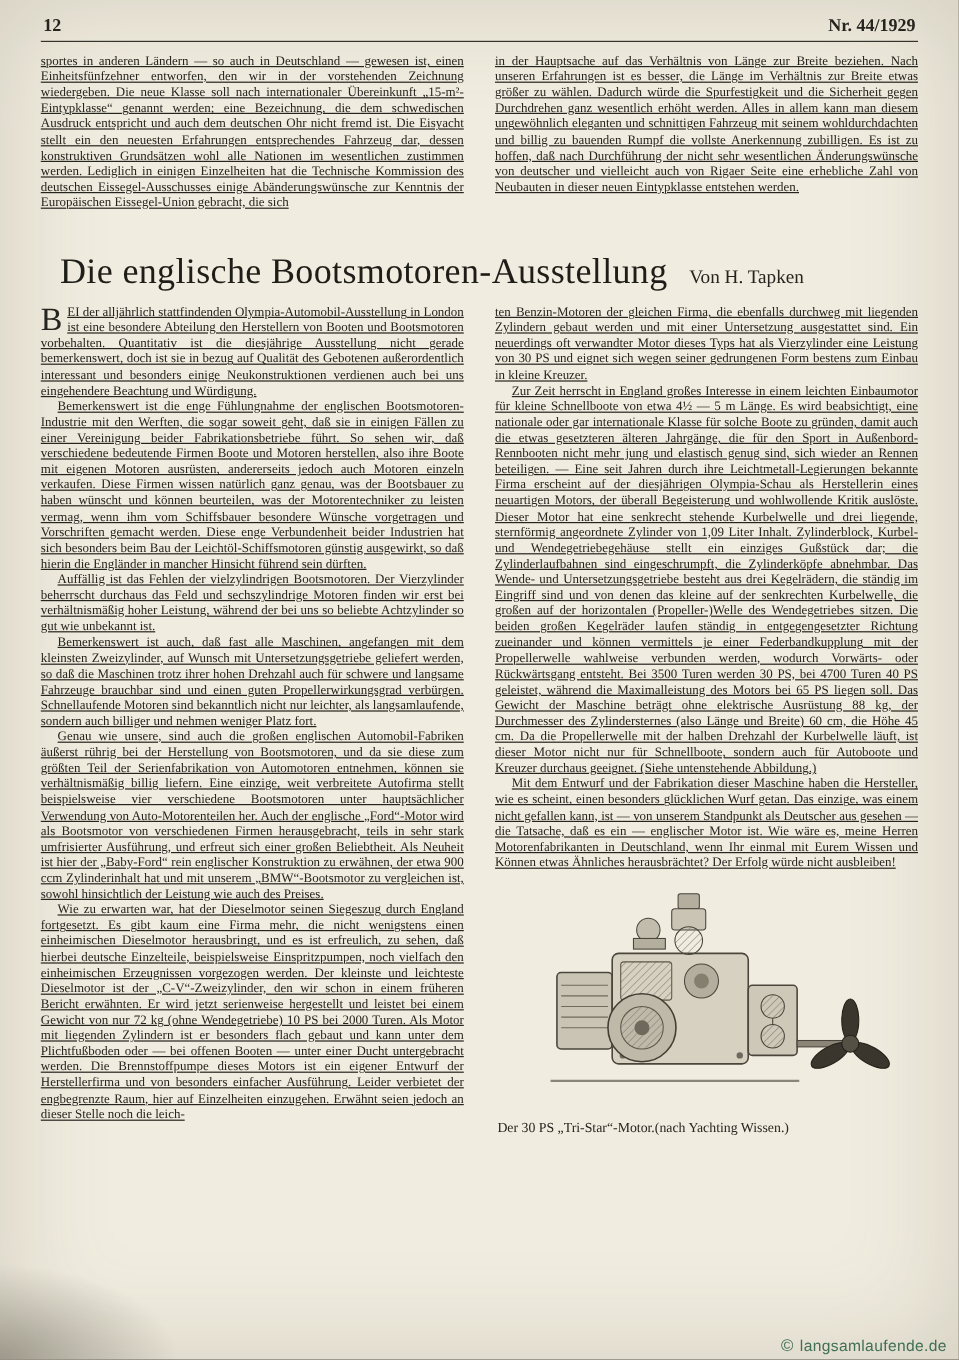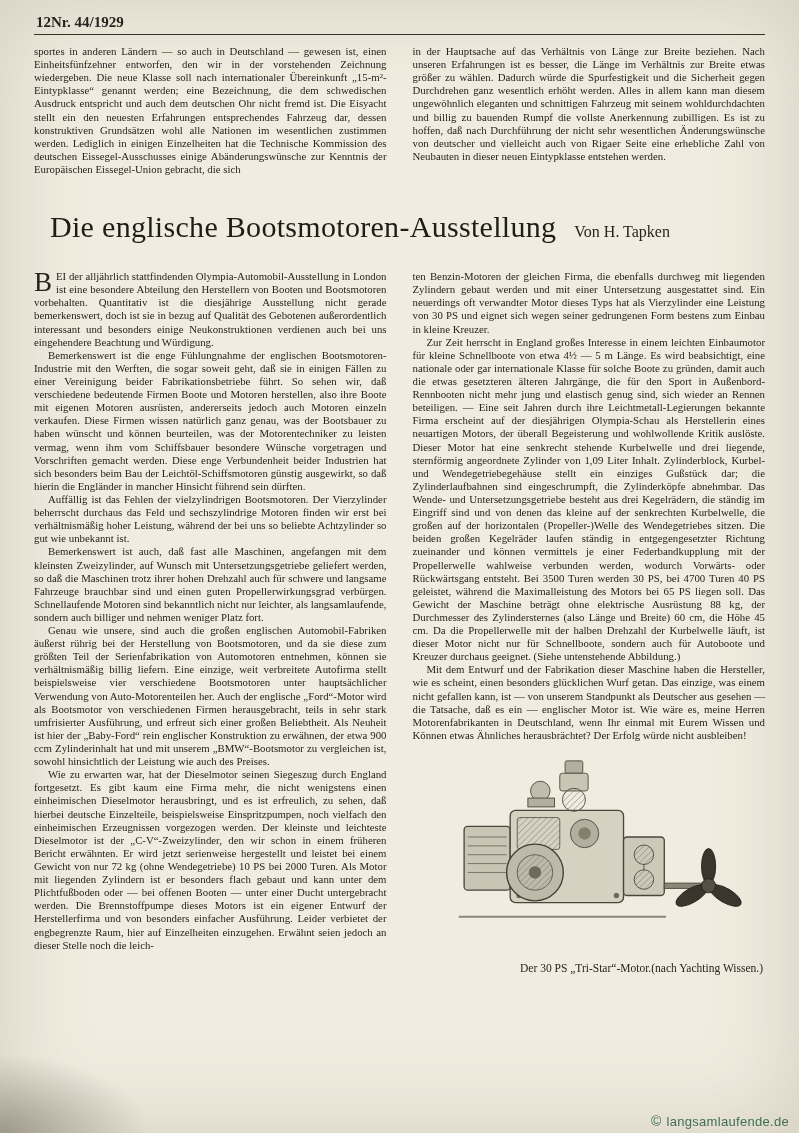--- a/index.html
+++ b/index.html
@@ -9,32 +9,32 @@
     box-shadow: inset 0 0 90px rgba(110,100,75,.22);
     padding:12px 34px; box-sizing:border-box; overflow:hidden;
     color:#26241f;
     font-family:"Liberation Serif","DejaVu Serif",serif;
   }
   .page::after{
     content:""; position:absolute; left:0; bottom:0; width:150px; height:80px;
     background:radial-gradient(ellipse at 0% 100%, rgba(55,50,38,.38), transparent 70%);
     pointer-events:none;
   }
-  .masthead { display:flex; font-size:15px; font-weight:bold; padding:2px 2px 0 2px; }
+  .masthead { display:flex; justify-content:space-between; font-size:15px; font-weight:bold; padding:2px 2px 0 2px; }
   .rule { border-bottom:1.5px solid #35332c; margin-top:3px; }
   .columns { display:flex; gap:26px; margin-top:10px; }
   .col { flex:1 1 0; min-width:0; font-size:10.8px; line-height:1.215; text-align:justify; hyphens:auto; }
-  .col p { margin:0; text-indent:14px; }
+  .col p { margin:0; text-indent:14px;text-decoration:underline; }
   .col p.noindent { text-indent:0; }
-  .headline-row { display:flex; align-items:baseline; gap:18px; margin:34px 0 26px 16px; }
+  .headline-row { display:flex; align-items:baseline; gap:18px; margin:34px 0 10px 16px; }
   h1.article-title { margin:0; font-size:30px; font-weight:normal; letter-spacing:.3px; color:#1f1d18; white-space:nowrap; }
   .byline { font-size:16px; white-space:nowrap; }
   .dropcap { float:left; font-size:27px; line-height:23px; padding:1px 4px 0 0; font-weight:normal; }
   .engine-figure { margin:10px 0 0; display:flex; justify-content:center; }
-  .caption-row { display:flex; justify-content:flex-end; font-size:11.5px; margin-top:24px; padding:0 2px; }
+  .caption-row { display:flex; justify-content:flex-start; font-size:11.5px; margin-top:12px; padding:0 2px; }
   .watermark { position:absolute; right:10px; bottom:4px;
     font-family:"Liberation Sans","DejaVu Sans",sans-serif; font-size:13px; letter-spacing:.3px;
     display:flex; align-items:center; gap:5px; }
   .watermark .copy { font-size:14px; }
 </style>
 </head>
 <body>
 
 <div class="page">
 

